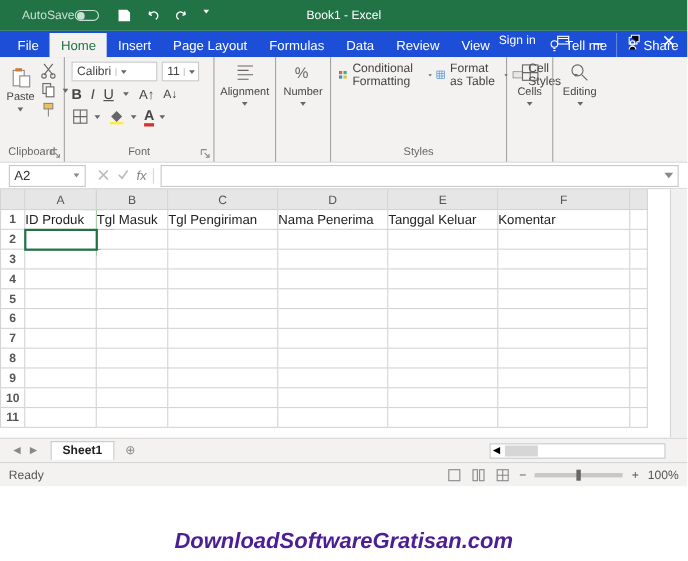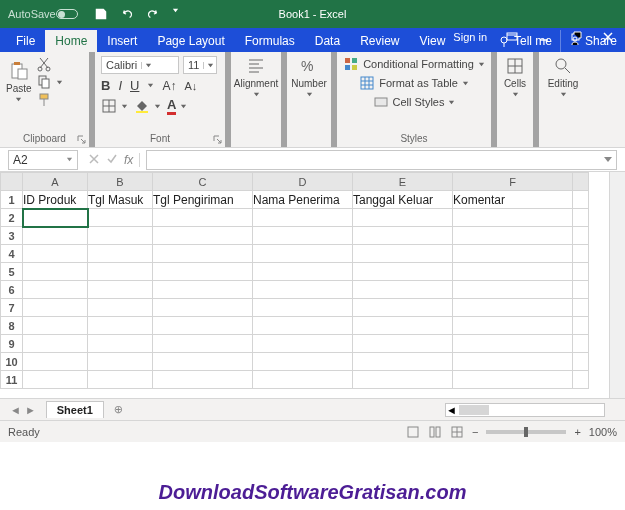--- a/index.html
+++ b/index.html
@@ -1,44 +1,44 @@
 <!DOCTYPE html>
 <html><head>
 <meta charset="utf-8">
 <style>
 * { margin:0; padding:0; box-sizing:border-box; font-family:"Segoe UI",Arial,sans-serif; }
 body { width:625px; height:510px; background:#fff; overflow:hidden; position:relative; }
 .titlebar { height:28px; background:#217346; color:#fff; display:flex; align-items:center; font-size:11px; position:relative; }
-.autosave { margin-left:8px; color:#c8e0d3; display:flex; align-items:center; gap:0; }
+.autosave { margin-left:20px; color:#c8e0d3; display:flex; align-items:center; gap:0; }
 .toggle { width:22px; height:10px; border:1px solid #c8e0d3; border-radius:6px; display:inline-block; position:relative; }
 .toggle::after { content:''; width:7px; height:7px; background:#c8e0d3; border-radius:50%; position:absolute; left:1px; top:0.5px; }
 .qat { display:flex; gap:12px; margin-left:16px; }
 .qat-icon { width:14px; height:14px; fill:#fff; }
 .title-center { position:absolute; left:50%; transform:translateX(-50%); display:flex; gap:4px; }
 .title-right { margin-left:auto; display:flex; align-items:center; gap:18px; padding-right:10px;margin-top:45px; }
 .winbtn { width:14px; height:14px; display:flex; align-items:center; justify-content:center; }
 .tabstrip { height:24px; background:#1d4ed8; display:flex; align-items:flex-end; color:#fff; font-size:12px; padding-left:6px; }
 .tab { padding:4px 10px; cursor:pointer; }
 .tab.active { background:#f3f2f1; color:#217346; }
 .tellme-wrap { margin-left:auto; display:flex; align-items:center; gap:4px; padding:4px 8px; }
 .share-wrap { display:flex; align-items:center; gap:4px; padding:4px 8px; border-left:1px solid rgba(255,255,255,.3); }
 .ribbon { height:96px; background:#f3f2f1; border-bottom:1px solid #d6d6d6; display:flex; font-size:11px; color:#666; }
-.group { border-right:6px solid #a3a3a3; padding:4px 6px 2px 6px; display:flex; flex-direction:column; justify-content:space-between; position:relative; }
+.group { border-right:1px solid #a3a3a3; padding:4px 6px 2px 6px; display:flex; flex-direction:column; justify-content:space-between; position:relative; }
 .group-label { text-align:center; font-size:10px; color:#666; padding-bottom:1px; }
 .dlaunch { position:absolute; right:3px; bottom:3px; width:9px; height:9px; }
 .vstack { display:flex; flex-direction:column; gap:2px; }
 .hstack { display:flex; gap:4px; align-items:center; }
 .ico { width:16px; height:16px; }
 .ico-lg { width:20px; height:20px; }
 .ddarrow { width:7px; height:7px; }
 .btn-big { display:flex; flex-direction:column; align-items:center; gap:2px; font-size:10px; color:#444; }
 .fontbox { display:flex; align-items:center; border:1px solid #c7c7c7; background:#fff; height:18px; }
 .fontbox span { padding:0 4px; font-size:11px; color:#444; }
 .fontbox .dd { border-left:1px solid #c7c7c7; width:14px; display:flex; align-items:center; justify-content:center; }
-.styles-list { display:flex; flex-direction:column; gap:3px; font-size:11px; color:#444;align-items:center; }
+.styles-list { display:flex; flex-direction:row; gap:3px; font-size:11px; color:#444; }
 .styles-list .row { display:flex; align-items:center; gap:4px; }
 .formulabar { height:24px; background:#fff; border-bottom:1px solid #d6d6d6; display:flex; align-items:center; font-size:12px;justify-content:flex-end; }
 .namebox { width:70px; height:20px; border:1px solid #c7c7c7; margin:0 4px 0 8px; display:flex; align-items:center; padding:0 4px; color:#333; justify-content:space-between; }
 .fx-icons { display:flex; gap:6px; padding:0 6px; border-right:1px solid #d6d6d6; color:#999; }
 .fx-input { flex:1; height:20px; border:1px solid #c7c7c7; margin:0 8px 0 6px; background:#fff; position:relative; }
 .fx-expand { position:absolute; right:2px; top:2px; }
 .arrow-green { position:absolute; left:60px; top:170px; pointer-events:none; }
 .sheet-area { position:relative; }
 .grid { border-collapse:collapse; font-size:12px; color:#222; }
 .grid th, .grid td { border:1px solid #d4d4d4; background:#fff; padding:0; }
@@ -125,21 +125,21 @@
     <svg width="12" height="12" viewBox="0 0 12 12">
         <circle cx="6" cy="4" r="2" fill="none" stroke="#fff"></circle>
         <path stroke="#fff" d="M3 10c0-2 1-3 3-3s3 1 3 3"></path>
       </svg>
     <span>Share</span>
   </div>
 </div>
 
 <div class="ribbon">
 
-  <div class="group" style="width:95px">
+  <div class="group" style="width:59px">
     <div class="hstack">
       <div class="btn-big">
         <svg class="ico-lg" viewBox="0 0 20 20">
             <rect x="3" y="3" width="10" height="14" fill="#fff" stroke="#888"></rect>
             <rect x="5" y="1" width="6" height="3" fill="#c97e3a"></rect>
             <rect x="9" y="8" width="9" height="10" fill="#fff" stroke="#888"></rect>
           </svg>
         <span>Paste</span>
         <svg class="ddarrow" viewBox="0 0 8 8">
             <path fill="#666" d="M1 2h6L4 6z"></path>

